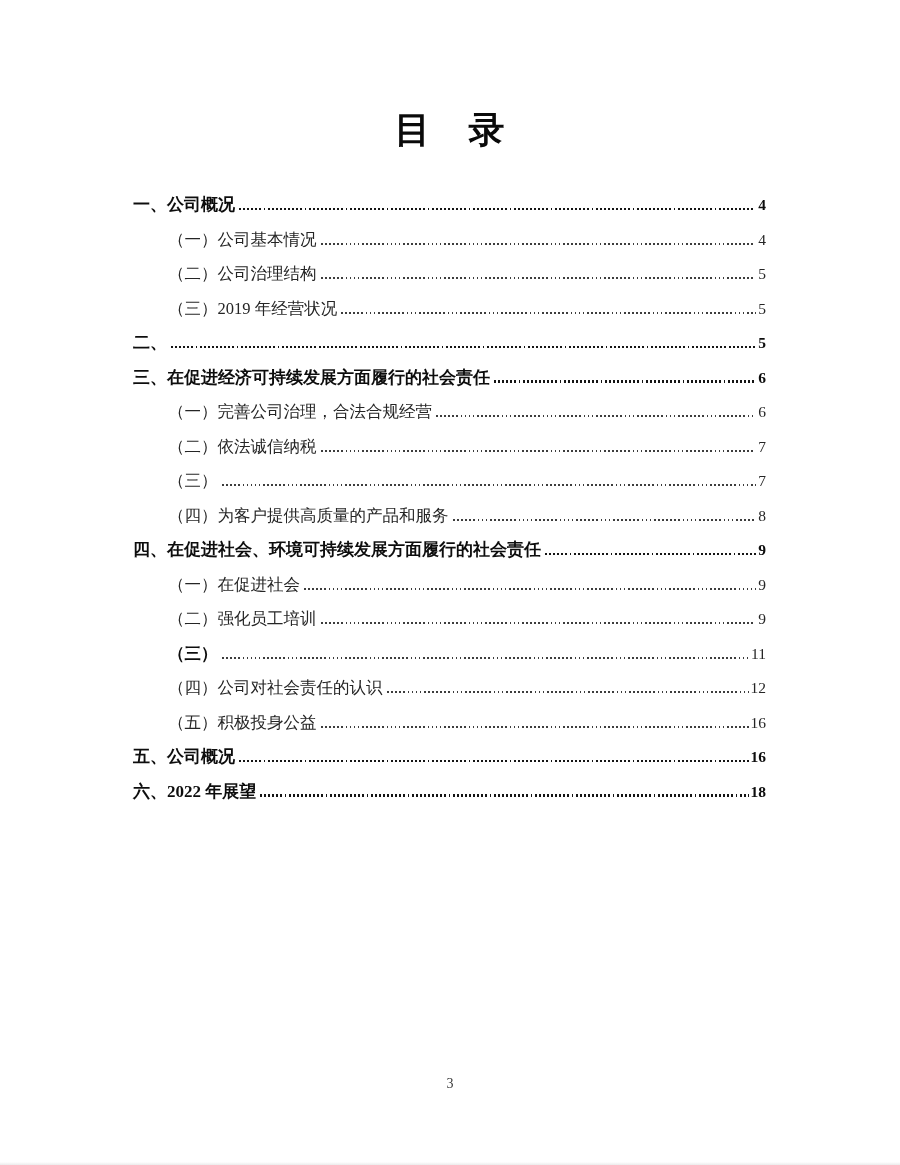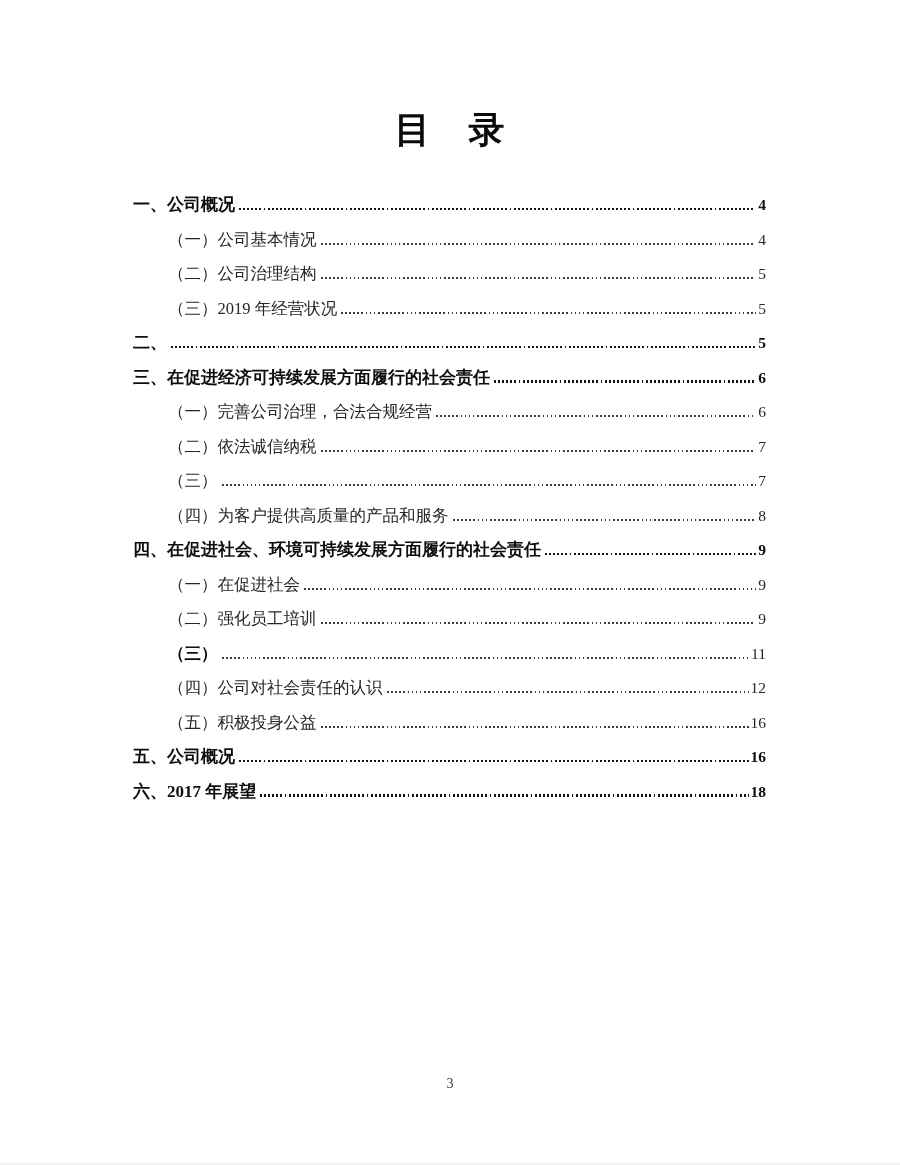--- a/index.html
+++ b/index.html
@@ -171,21 +171,21 @@
         <span class="toc-page">16</span>
       </div>
       <div class="toc-row bold">
         <span class="toc-prefix">五、</span>
         <span class="toc-text">公司概况</span>
         <span class="toc-leader"></span>
         <span class="toc-page">16</span>
       </div>
       <div class="toc-row bold">
         <span class="toc-prefix">六、</span>
-        <span class="toc-text">2017 年展望</span>
+        <span class="toc-text">2022 年展望</span>
         <span class="toc-leader"></span>
         <span class="toc-page">18</span>
       </div>
     </nav>
 
   <div class="footer-page-number">3</div>
 
   <div class="page-bottom-edge"></div>
 
 </div>

